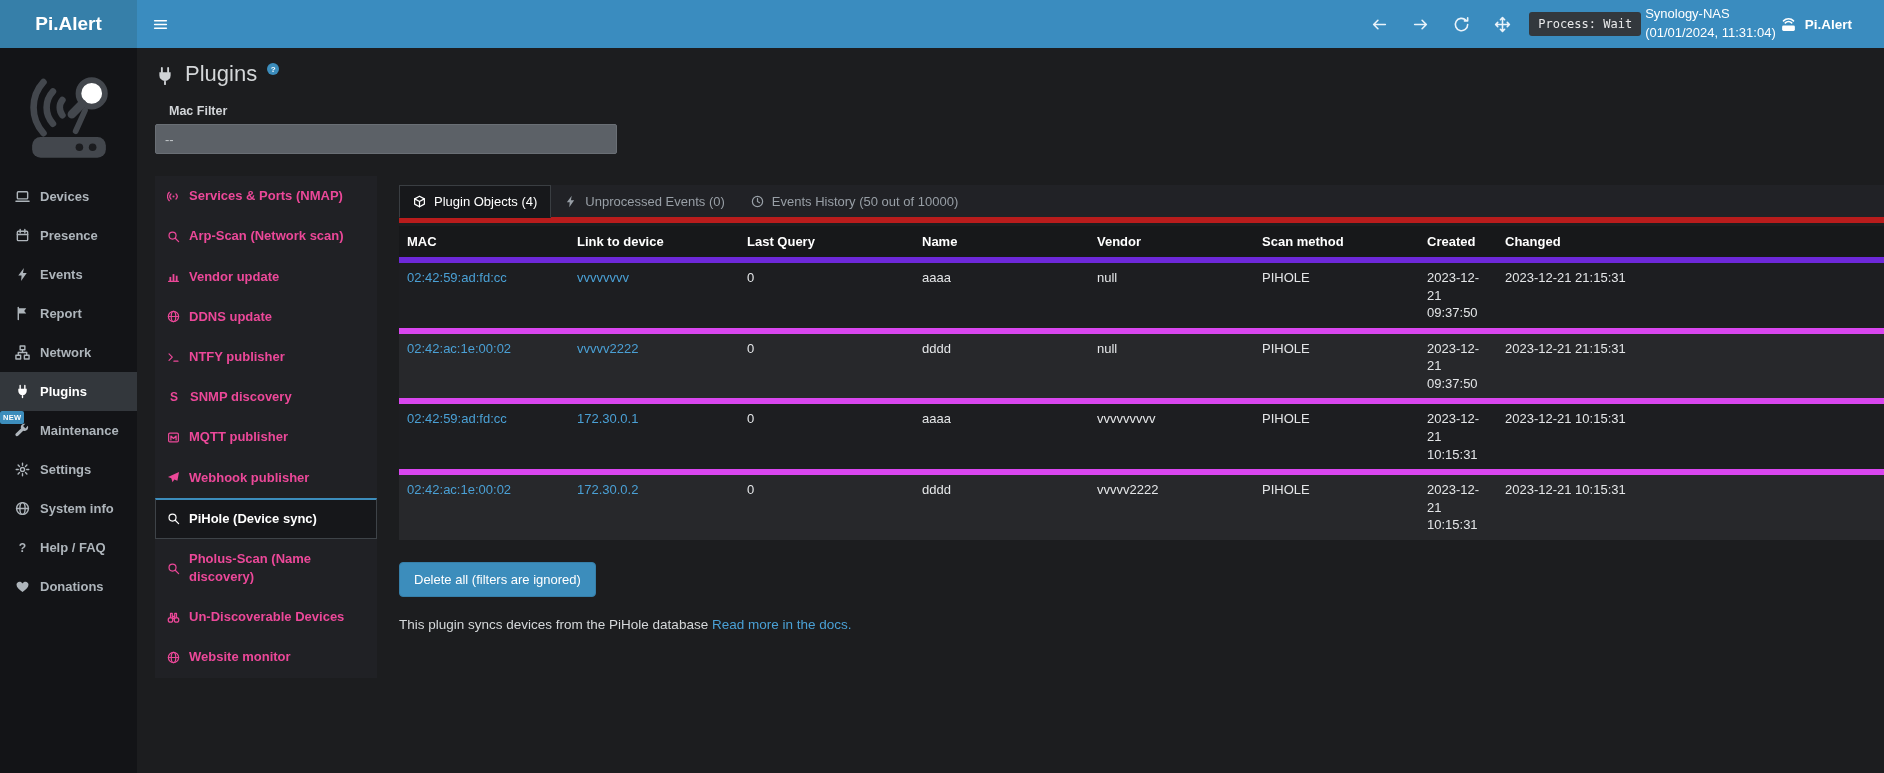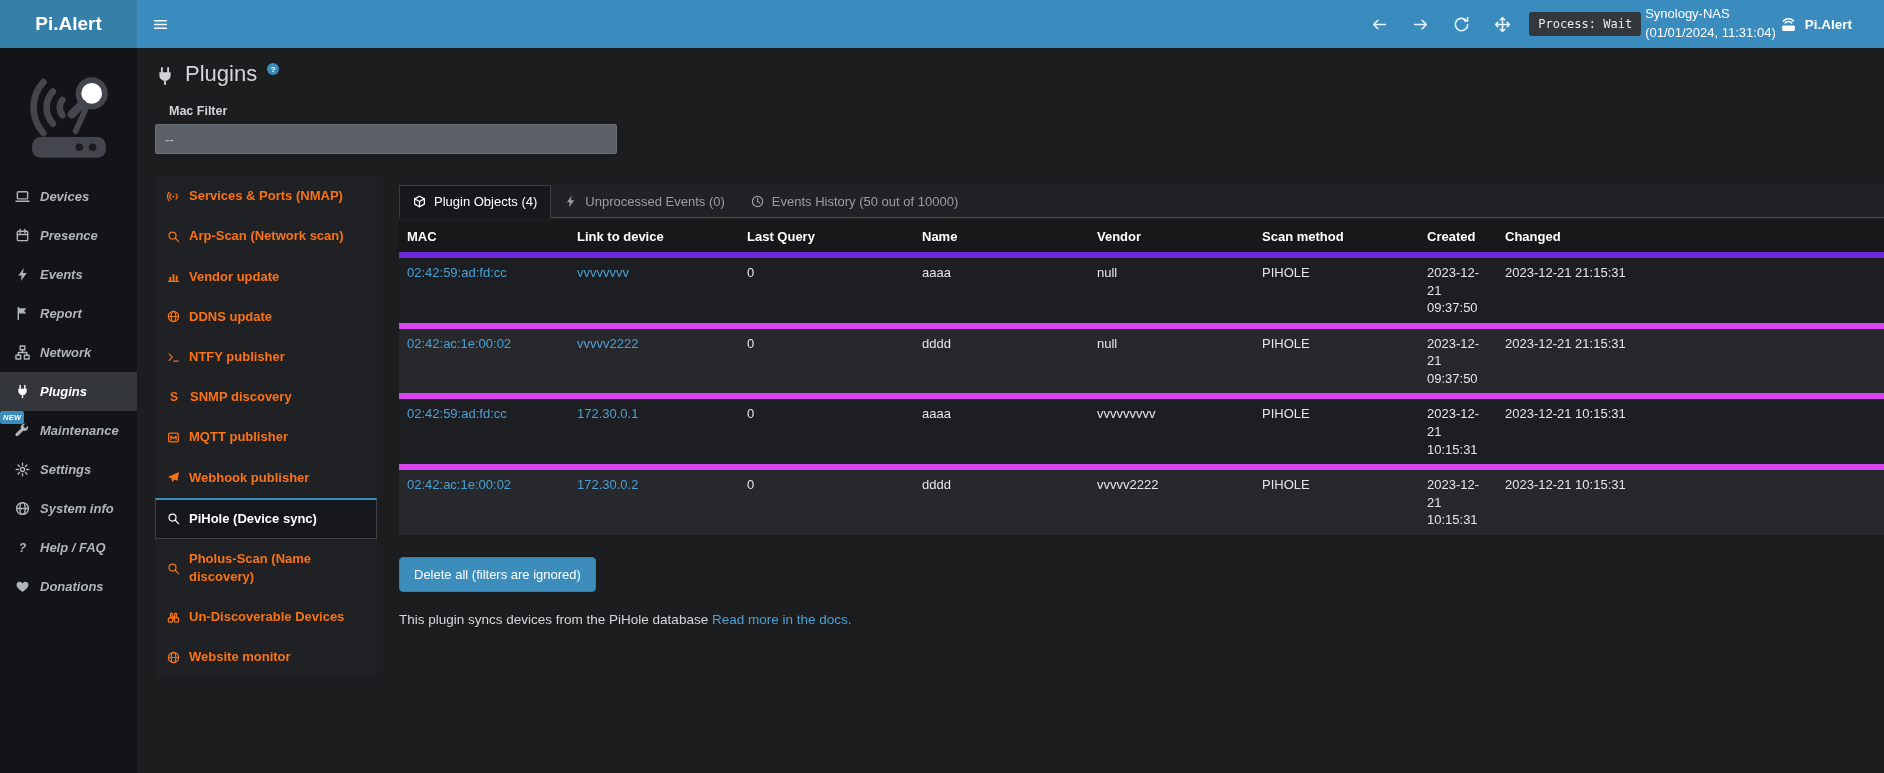--- a/index.html
+++ b/index.html
@@ -35,21 +35,21 @@
   .host-info { font-size:13px; line-height:1.45; color:#fff; white-space:nowrap; }
   .brand { display:flex; align-items:center; gap:8px; color:#fff; font-weight:bold; font-size:13.5px; }
 
   
   .layout { display:flex; height:725px; }
   .sidebar { width:137px; flex:none; background:#131417; display:flex; flex-direction:column; }
   .logo-art { height:129px; display:flex; align-items:center; justify-content:center; padding-top:10px; }
   .menu { display:flex; flex-direction:column; }
   .menu-item {
     position:relative; display:flex; align-items:center; gap:10px;
-    padding:12px 6px 12px 15px; color:#aeb5bb; font-size:13px; font-weight:600;font-style:italic;
+    padding:12px 6px 12px 15px; color:#aeb5bb; font-size:13px; font-weight:600;
   }
   .menu-item.active { background:#33373c; color:#fff; }
   .new-badge {
     position:absolute; left:0; top:0; background:#3c8dbc; color:#fff;
     font-size:7.5px; font-weight:bold; padding:2px 3px; border-radius:2px; letter-spacing:.3px;
   }
 
   .content { flex:1; min-width:0; padding:8px 0 0 18px; }
 
   
@@ -64,33 +64,33 @@
   .filter-input {
     width:462px; height:30px; background:#5c6167; border:1px solid #6a6f75; border-radius:2px;
     color:#e6e8ea; font-size:13px; padding:0 9px; font-family:inherit; outline:none;
   }
   .filter-input::placeholder { color:#c3c7cb; }
 
   
   .plugins-row { display:flex; align-items:flex-start; margin-top:22px; }
   .plugin-nav { width:222px; flex:none; display:flex; flex-direction:column; }
   .plugin-item {
-    display:flex; align-items:center; gap:9px; background:#202125; color:#f97316;
+    display:flex; align-items:center; gap:9px; background:#202125; color:#ec4899;
     font-size:13px; font-weight:600; padding:10px 8px 10px 11px; line-height:1.4;
     border:1px solid transparent;
   }
   .plugin-item.active {
     background:#16171a; color:#fff; border:1px solid #3e4348; border-top:2px solid #3c8dbc;
   }
   .letter-ic { width:14px; flex:none; text-align:center; font-weight:bold; font-size:12px; font-style:normal; }
 
   .plugin-panel { flex:1; min-width:0; margin-left:22px; padding-top:9px; }
 
   
-  .tabs { display:flex; background:#212226; border-bottom:1px solid #b91c1c; }
+  .tabs { display:flex; background:#212226; border-bottom:6px solid #b91c1c; }
   .tab {
     display:flex; align-items:center; gap:8px; padding:8px 13px; font-size:13px;
     color:#989fa6; margin-bottom:-1px;
   }
   .tab.active {
     background:#17181b; color:#fff; border:1px solid #3a3e42; border-bottom:1px solid #17181b;
   }
 
   
   table.objects { width:100%; border-collapse:collapse; table-layout:fixed; font-size:13px; margin-top:3px; }

